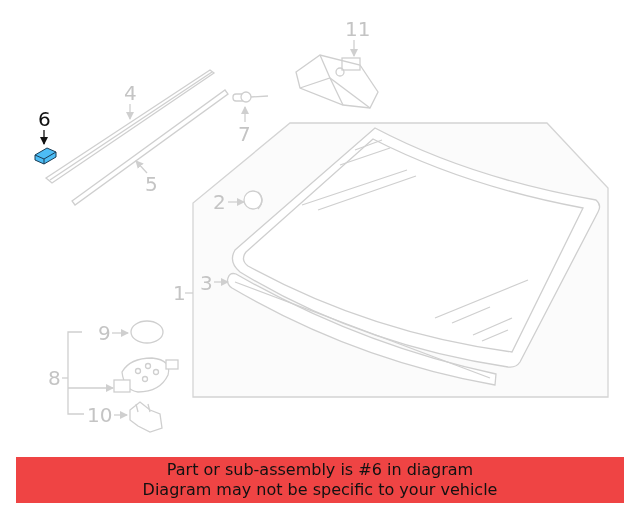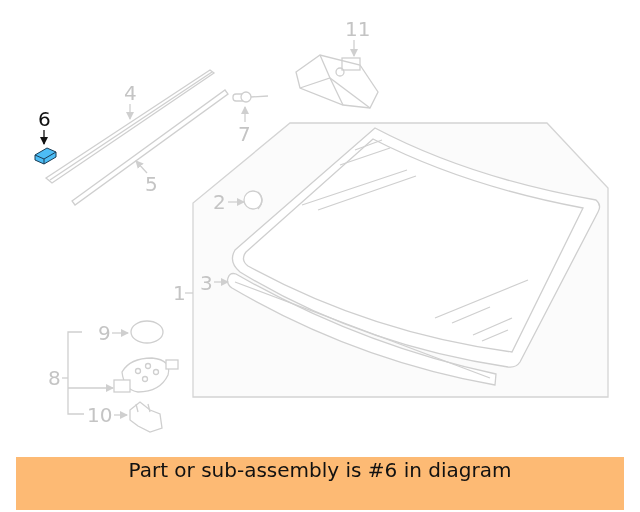--- a/index.html
+++ b/index.html
@@ -3,23 +3,23 @@
 <meta charset="utf-8">
 <style>
   html, body { margin: 0; padding: 0; background: #ffffff; }
   body { width: 640px; height: 512px; position: relative; overflow: hidden; font-family: "DejaVu Sans", sans-serif; }
   #diagram { position: absolute; left: 0; top: 0; width: 640px; height: 512px; }
   .callout { font-family: "DejaVu Sans", sans-serif; font-size: 20px; fill: #c4c4c4; }
   .callout.active { fill: #111111; }
   .ln { stroke: #cfcfcf; stroke-width: 1.3; fill: none; }
   .ln-w { stroke: #cfcfcf; stroke-width: 1.3; fill: #ffffff; }
   .banner {
-    position: absolute; left: 16px; top: 457px; width: 608px; height: 53px;
-    background: #fdba74; color: #111; text-align: center;
-    font-family: "DejaVu Sans", sans-serif; font-size: 20px; line-height: 20px;
+    position: absolute; left: 16px; top: 457px; width: 608px; height: 46px;
+    background: #ef4444; color: #111; text-align: center;
+    font-family: "DejaVu Sans", sans-serif; font-size: 16px; line-height: 20px;
     padding-top: 3px; box-sizing: border-box;
   }
   .banner div { white-space: nowrap; }
 </style>
 </head>
 <body>
 
 <svg id="diagram" viewBox="0 0 640 512" xmlns="http://www.w3.org/2000/svg">
   <defs>
     <marker id="arr" markerWidth="8" markerHeight="8" refX="7" refY="4" orient="auto" markerUnits="userSpaceOnUse">
@@ -140,13 +140,14 @@
     <line class="ln" x1="114" y1="415" x2="127" y2="415" marker-end="url(#arr)"></line>
   </g>
   <g>
     <path class="ln-w" d="M130,410 L140,402 L150,410 L160,414 L162,428 L150,432 L138,426 L130,420 Z"></path>
     <path class="ln" d="M136,404 L138,412 M148,404 L150,412"></path>
   </g>
 </svg>
 
 <div class="banner">
   <div>Part or sub-assembly is #6 in diagram</div>
+  <div>Diagram may not be specific to your vehicle</div>
 </div>
 
 </body></html>

